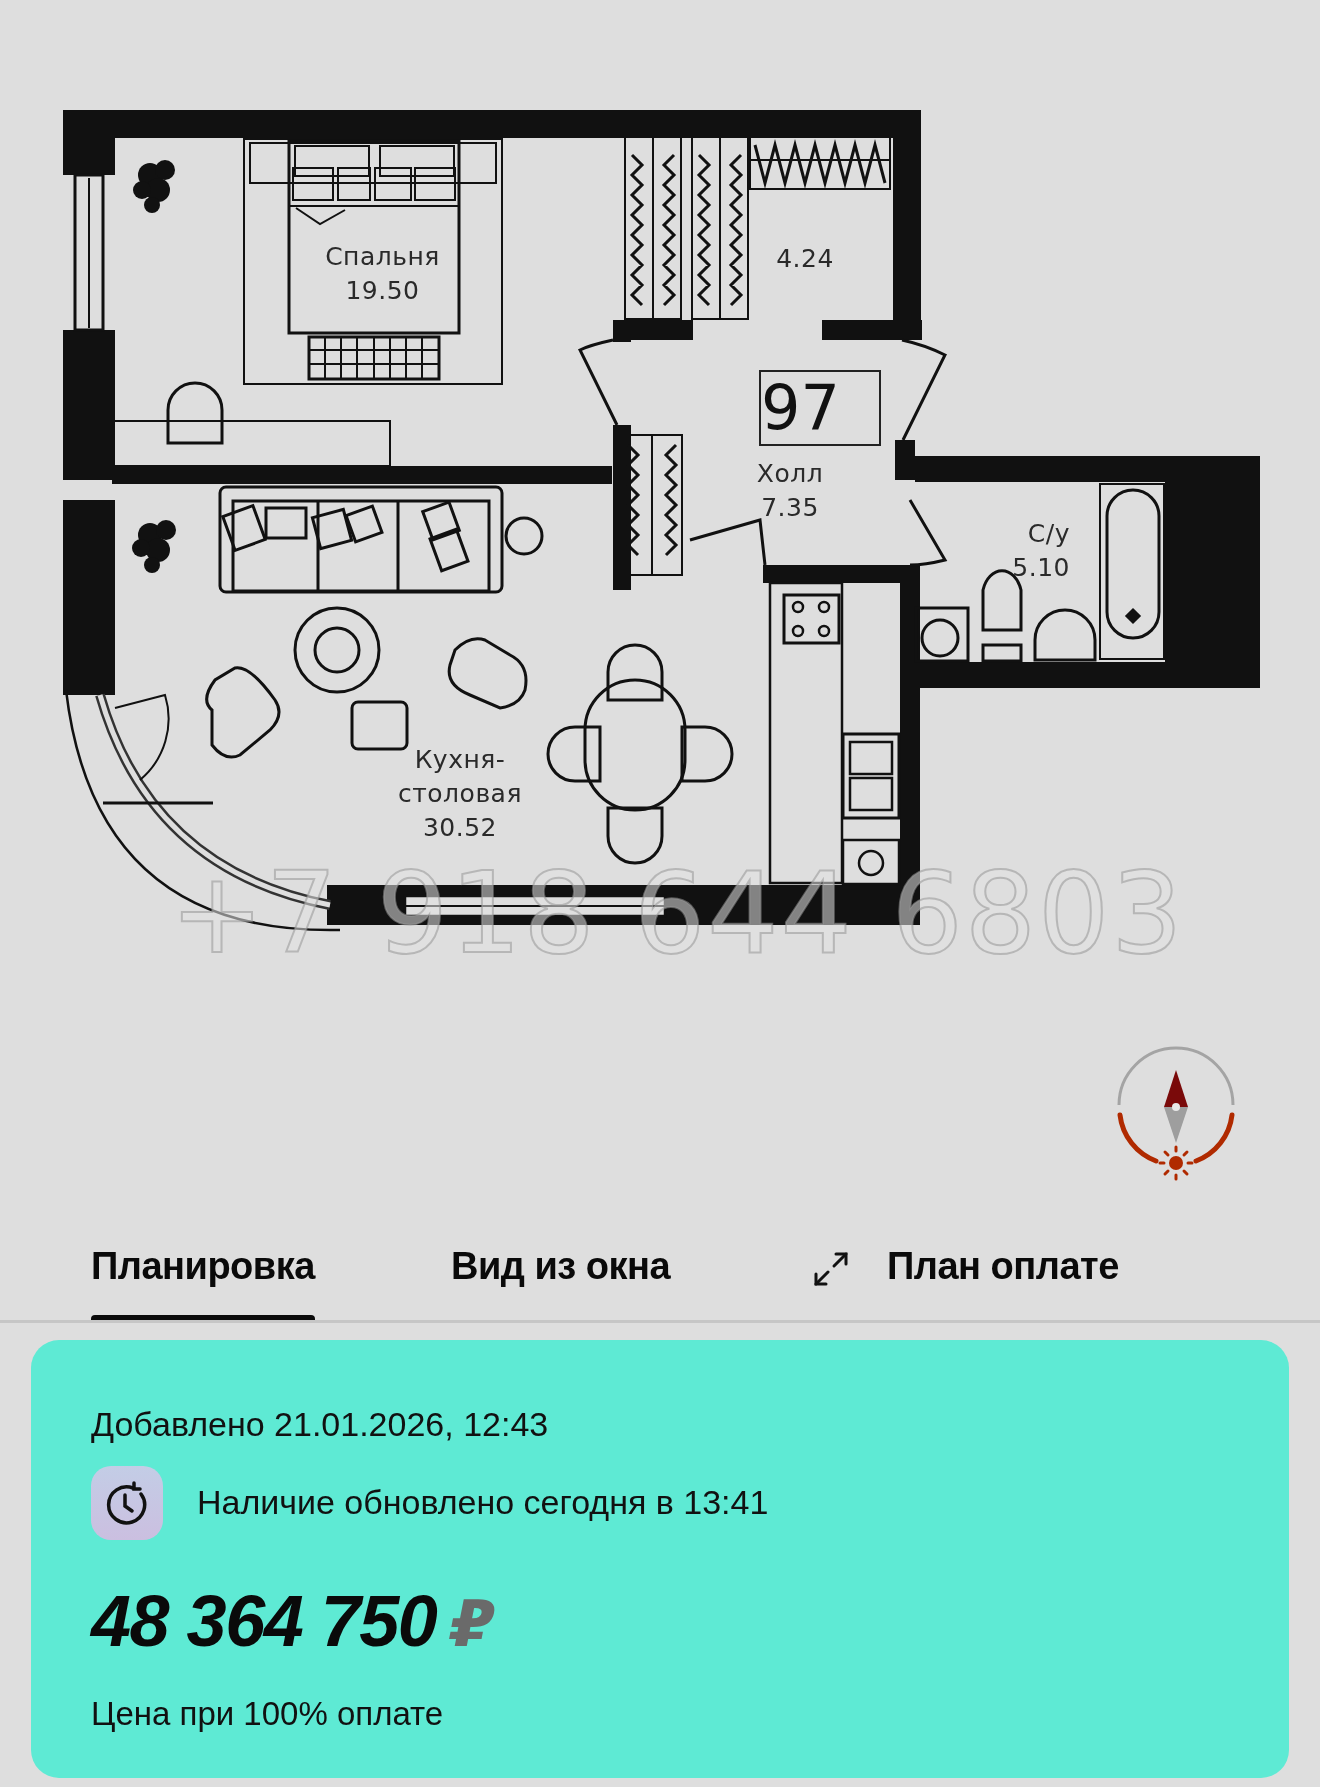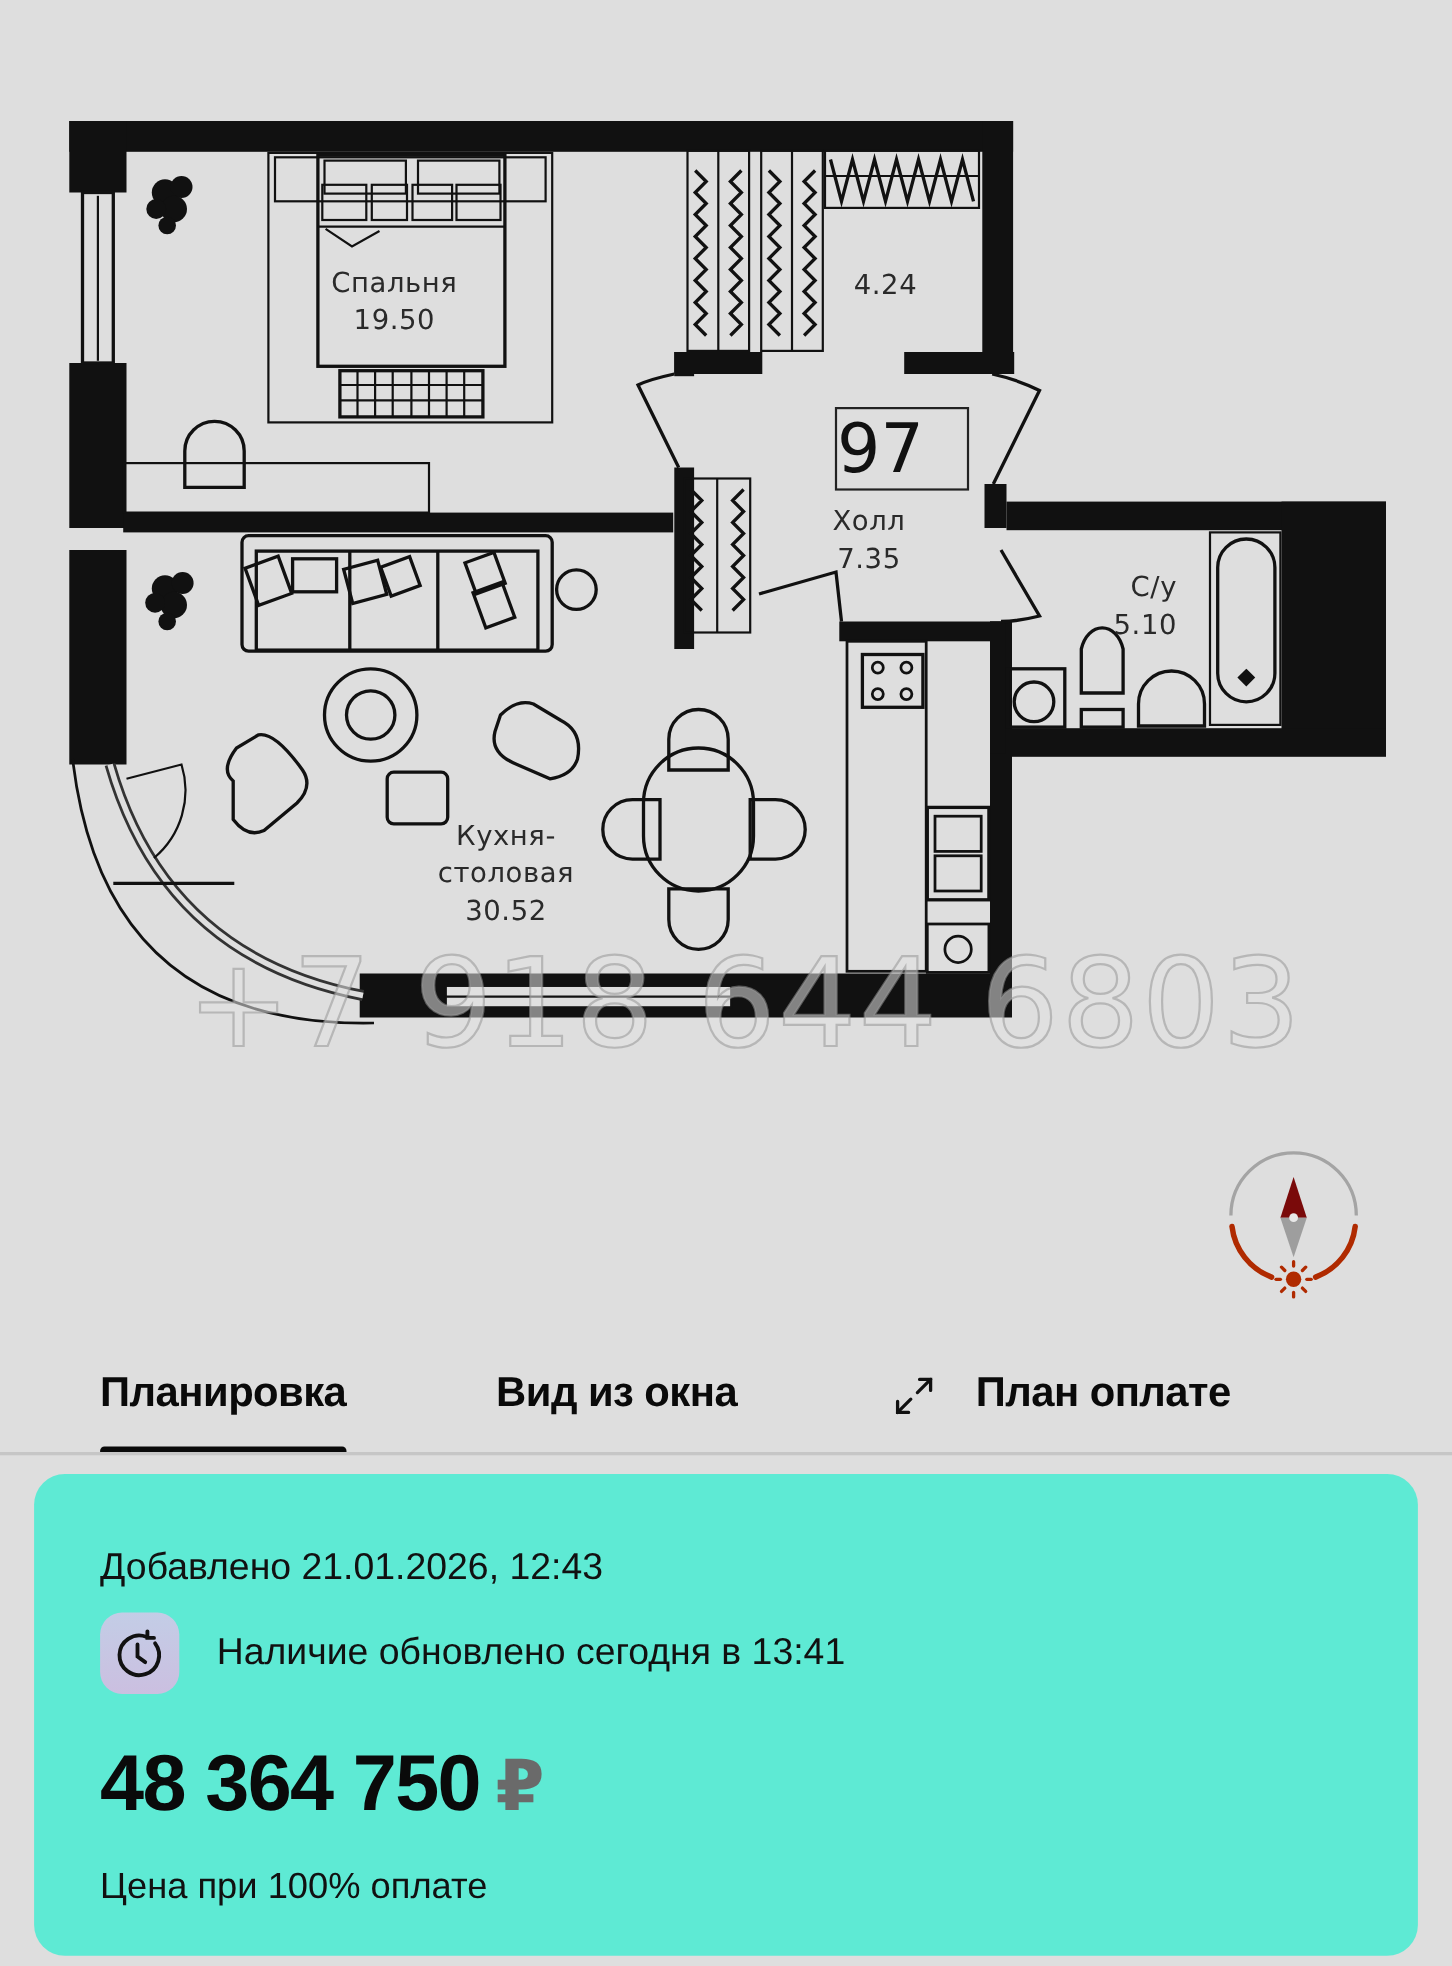--- a/index.html
+++ b/index.html
@@ -49,21 +49,21 @@
     background:#5eead4; border-radius:28px;
   }
   .added-line { position:absolute; left:60px; top:62px; font-size:34px; line-height:44px; color:#111; }
   .avail-row { position:absolute; left:60px; top:126px; height:76px; width:900px; }
   .avail-icon {
     position:absolute; left:0; top:0; width:72px; height:74px; border-radius:20px;
     background:linear-gradient(180deg,#c3cde6 0%, #cbbfe0 100%);
   }
   .avail-icon svg { position:absolute; left:12px; top:14px; }
   .avail-text { position:absolute; left:106px; top:14px; font-size:34px; line-height:44px; color:#111; }
-  .price-row { position:absolute; left:60px; top:236px; height:90px; white-space:nowrap; }
+  .price-row { position:absolute; left:60px; top:236px; height:90px; white-space:nowrap;font-style:italic; }
   .price-value { font-size:72px; font-weight:bold; letter-spacing:-1.5px; line-height:90px; color:#0a0a0a; }
   .price-currency { font-size:64px; font-weight:bold; line-height:90px; color:#6a6a6a; margin-left:14px; }
   .price-note { position:absolute; left:60px; top:352px; font-size:33px; line-height:44px; color:#111; }
 </style>
 </head>
 <body>
 
 <div class="plan-area">
   <svg class="plan-svg" width="1320" height="1200" viewBox="0 0 1320 1200" fill="none" stroke="#111" stroke-width="2.5">
 
@@ -222,21 +222,21 @@
       <circle cx="940" cy="638" r="18"></circle>
       <path d="M983 590 A20 28 0 0 1 1021 590 L1021 630 L983 630 Z" stroke-width="3"></path>
       <rect x="983" y="645" width="38" height="16"></rect>
       <path d="M1035 660 L1035 640 A30 30 0 0 1 1095 640 L1095 660 Z"></path>
       <rect x="1100" y="484" width="64" height="175" stroke-width="2"></rect>
       <rect x="1107" y="490" width="52" height="148" rx="26"></rect>
       <path d="M1133 610 l6 6 l-6 6 l-6 -6 z" fill="#111"></path>
     </g>
   </svg>
 
-  <div class="room-label" style="left:276px; top:240px; width:165px;">
+  <div class="room-label" style="left:300px; top:240px; width:165px;">
     <div>Спальня</div>
     <div>19.50</div>
   </div>
   <div class="room-label" style="left:755px; top:242px; width:100px;">
     <div>4.24</div>
   </div>
   <div class="apt-number">97</div>
   <div class="room-label" style="left:730px; top:457px; width:120px;">
     <div>Холл</div>
     <div>7.35</div>

